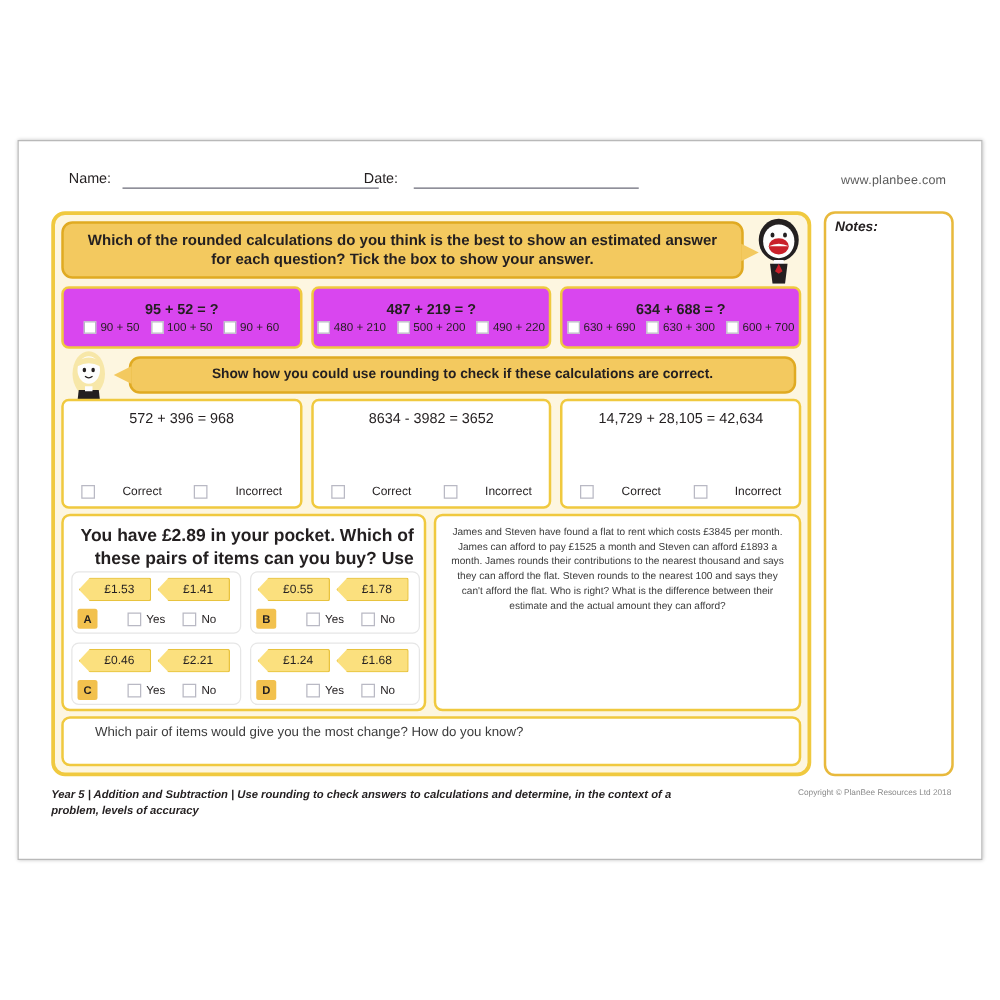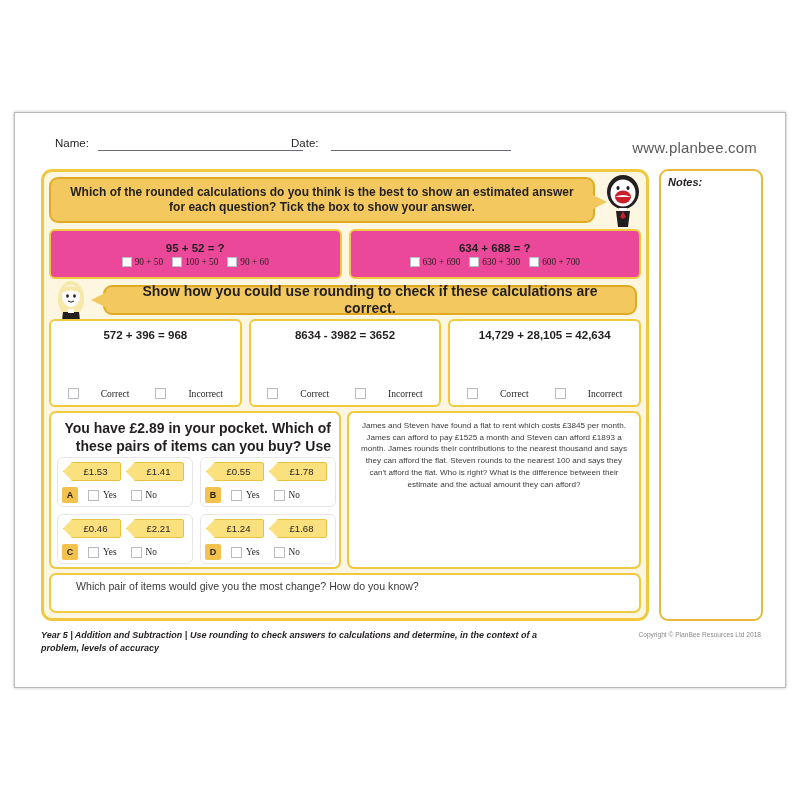--- a/index.html
+++ b/index.html
@@ -9,21 +9,21 @@
     position:absolute;left:14px;top:112px;width:772px;height:576px;
     background:#ffffff;border:1px solid #b9b9b9;
     box-shadow:0 0 3px rgba(0,0,0,.25);
     box-sizing:border-box;
   }
 
   
   .hdr{position:absolute;left:0;top:22px;width:100%;height:24px;}
   .hdr .lbl{position:absolute;font-size:11.5px;color:#231f20;font-weight:400;}
   .hdr .rule{position:absolute;border-bottom:1.2px solid #6b6b78;height:0;}
-  .site{position:absolute;right:28px;top:26px;font-size:15px;color:#5a5a5a;letter-spacing:.2px;margin-left:48px;}
+  .site{position:absolute;right:28px;top:26px;font-size:10px;color:#5a5a5a;letter-spacing:.2px;margin-left:48px;}
 
   
   .left{position:absolute;left:26px;top:56px;width:608px;height:452px;}
   .right{position:absolute;left:644px;top:56px;width:104px;height:452px;}
 
   
   .notes{
     width:100%;height:100%;box-sizing:border-box;
     border:2px solid #e8b93c;border-radius:9px;background:#fff;
   }
@@ -36,55 +36,55 @@
   }
 
   
   .banner{
     position:absolute;box-sizing:border-box;
     background:#f3c95f;border:2px solid #e0aa22;border-radius:9px;
     display:flex;align-items:center;justify-content:center;text-align:center;
     color:#231f20;font-weight:bold;line-height:1.25;
   }
   .b1{left:8px;top:8px;width:546px;height:46px;font-size:12px;padding:0 14px;}
-  .b2{left:62px;top:116px;width:534px;height:30px;font-size:14px;padding:0 10px;}
+  .b2{left:62px;top:116px;width:534px;height:30px;font-size:11px;padding:0 10px;}
 
   
   .tail1{position:absolute;left:552px;top:26px;width:0;height:0;
     border-top:7px solid transparent;border-bottom:7px solid transparent;
     border-left:14px solid #f3c95f;z-index:3;}
   .tail2{position:absolute;left:50px;top:124px;width:0;height:0;
     border-top:7px solid transparent;border-bottom:7px solid transparent;
     border-right:14px solid #f3c95f;z-index:3;}
 
   
   .mascot{position:absolute;}
   .m1{left:556px;top:4px;width:52px;height:54px;}
   .m2{left:6px;top:110px;width:48px;height:50px;}
 
   
   .qrow{position:absolute;left:8px;top:60px;width:592px;height:50px;display:flex;gap:7px;}
   .qbox{
-    flex:1;box-sizing:border-box;background:#ec4899;
+    flex:1;box-sizing:border-box;background:#d946ef;
     border:2px solid #f0c93f;border-radius:6px;
     display:flex;flex-direction:column;align-items:center;justify-content:center;
   }
   .qbox .eq{font-size:11.5px;font-weight:bold;color:#231f20;margin-bottom:3px;}
   .opts{display:flex;gap:9px;align-items:center;}
-  .opt{display:flex;align-items:center;gap:3px;font-size:9.3px;color:#231f20;font-family:Liberation Serif, serif;}
+  .opt{display:flex;align-items:center;gap:3px;font-size:9.3px;color:#231f20;}
   .cb{width:8px;height:8px;border:1.2px solid #b9b9c4;background:#fff;display:inline-block;flex:0 0 auto;}
 
   
   .crow{position:absolute;left:8px;top:150px;width:592px;height:88px;display:flex;gap:7px;}
   .cbox{
     flex:1;box-sizing:border-box;background:#fff;
     border:2px solid #f0c93f;border-radius:6px;position:relative;
     display:flex;flex-direction:column;align-items:center;
   }
-  .cbox .eq{font-size:11.5px;font-weight:bold;color:#231f20;margin-top:8px;}
+  .cbox .eq{font-size:11.5px;font-weight:normal;color:#231f20;margin-top:8px;}
   .ci{position:absolute;bottom:6px;left:0;width:100%;display:flex;justify-content:center;gap:26px;}
   .ci .opt{font-size:9.6px;gap:22px;}
   .ci .cb{width:9px;height:9px;}
 
   
   .money{
     position:absolute;left:8px;top:242px;width:292px;height:158px;box-sizing:border-box;
     background:#fff;border:2px solid #f0c93f;border-radius:7px;
   }
   .money-t{font-size:14px;font-weight:bold;color:#231f20;text-align:right;line-height:1.3;padding:6px 8px 0;}
@@ -100,21 +100,21 @@
     font-size:9.6px;color:#231f20;
     clip-path:polygon(0% 50%,9px 0%,100% 0%,100% 100%,9px 100%);
     padding-left:7px;box-sizing:border-box;border-radius:2px;
   }
   .crow2{position:absolute;left:0;bottom:3px;width:100%;display:flex;align-items:center;}
   .letter{
     width:16px;height:16px;background:#f2c14e;border-radius:2px;margin-left:4px;
     display:flex;align-items:center;justify-content:center;
     font-size:9px;font-weight:bold;color:#231f20;flex:0 0 auto;
   }
-  .yn{display:flex;gap:14px;margin-left:10px;align-items:center;}
+  .yn{display:flex;gap:14px;margin-left:24px;align-items:center;}
   .yn .opt{font-size:9.3px;gap:4px;}
   .yn .cb{width:9px;height:9px;}
 
   
   .wp{
     position:absolute;left:306px;top:242px;width:294px;height:158px;box-sizing:border-box;
     background:#fff;border:2px solid #f0c93f;border-radius:7px;
     padding:7px 9px;
   }
   .wp p{margin:0;font-size:8.1px;line-height:1.45;color:#3b3b3b;text-align:center;}
@@ -182,20 +182,37 @@
               <span class="cb"></span>
               <span>100 + 50</span>
             </label>
           <label class="opt">
               <span class="cb"></span>
               <span>90 + 60</span>
             </label>
         </div>
       </div>
       <div class="qbox">
+        <div class="eq">487 + 219 = ?</div>
+        <div class="opts">
+          <label class="opt">
+              <span class="cb"></span>
+              <span>480 + 210</span>
+            </label>
+          <label class="opt">
+              <span class="cb"></span>
+              <span>500 + 200</span>
+            </label>
+          <label class="opt">
+              <span class="cb"></span>
+              <span>490 + 220</span>
+            </label>
+        </div>
+      </div>
+      <div class="qbox">
         <div class="eq">634 + 688 = ?</div>
         <div class="opts">
           <label class="opt">
               <span class="cb"></span>
               <span>630 + 690</span>
             </label>
           <label class="opt">
               <span class="cb"></span>
               <span>630 + 300</span>
             </label>

